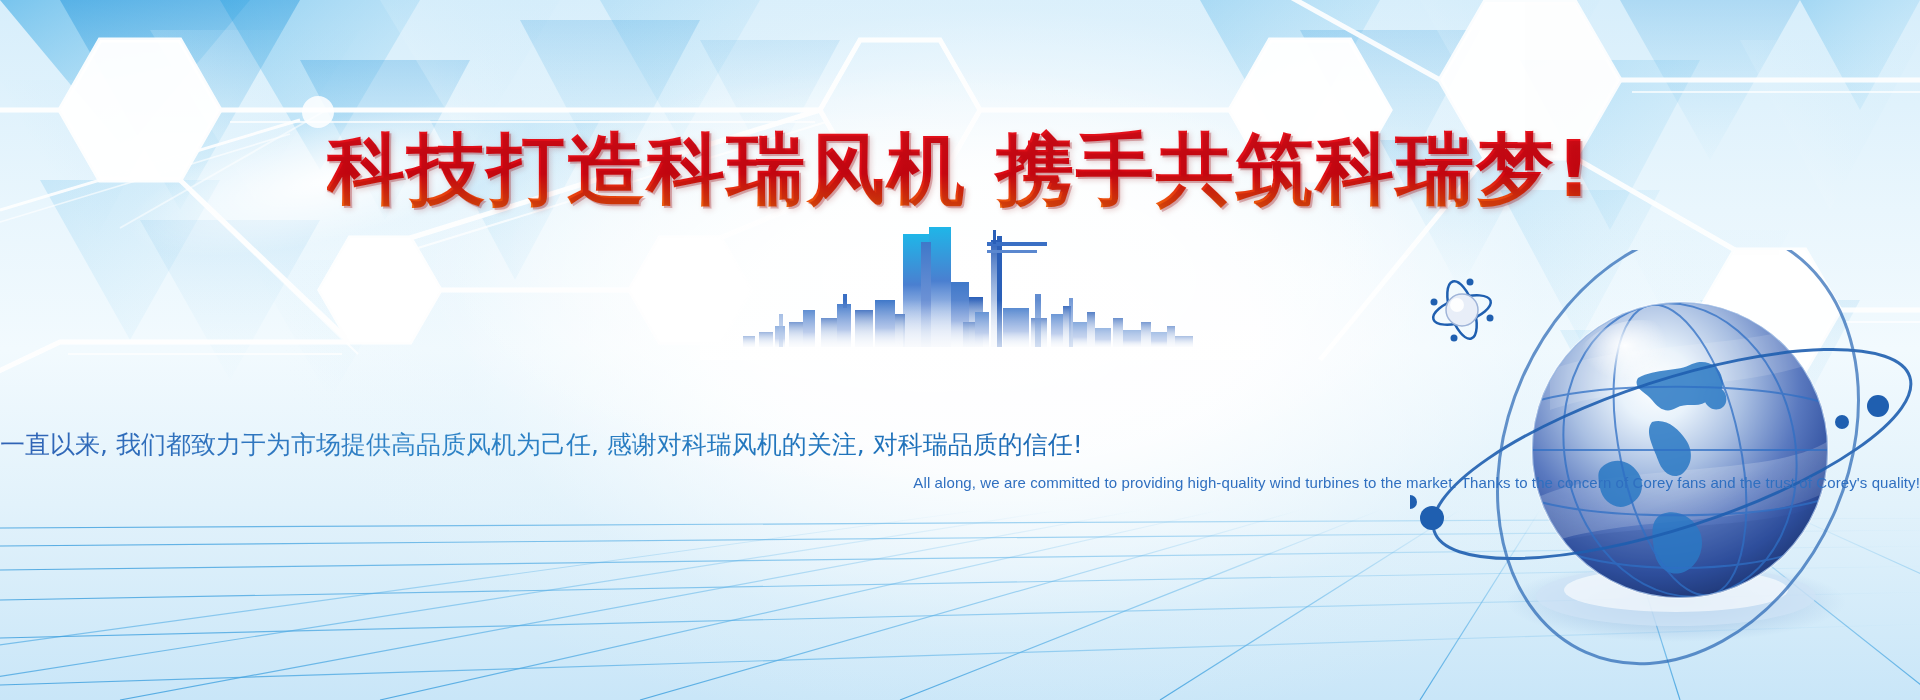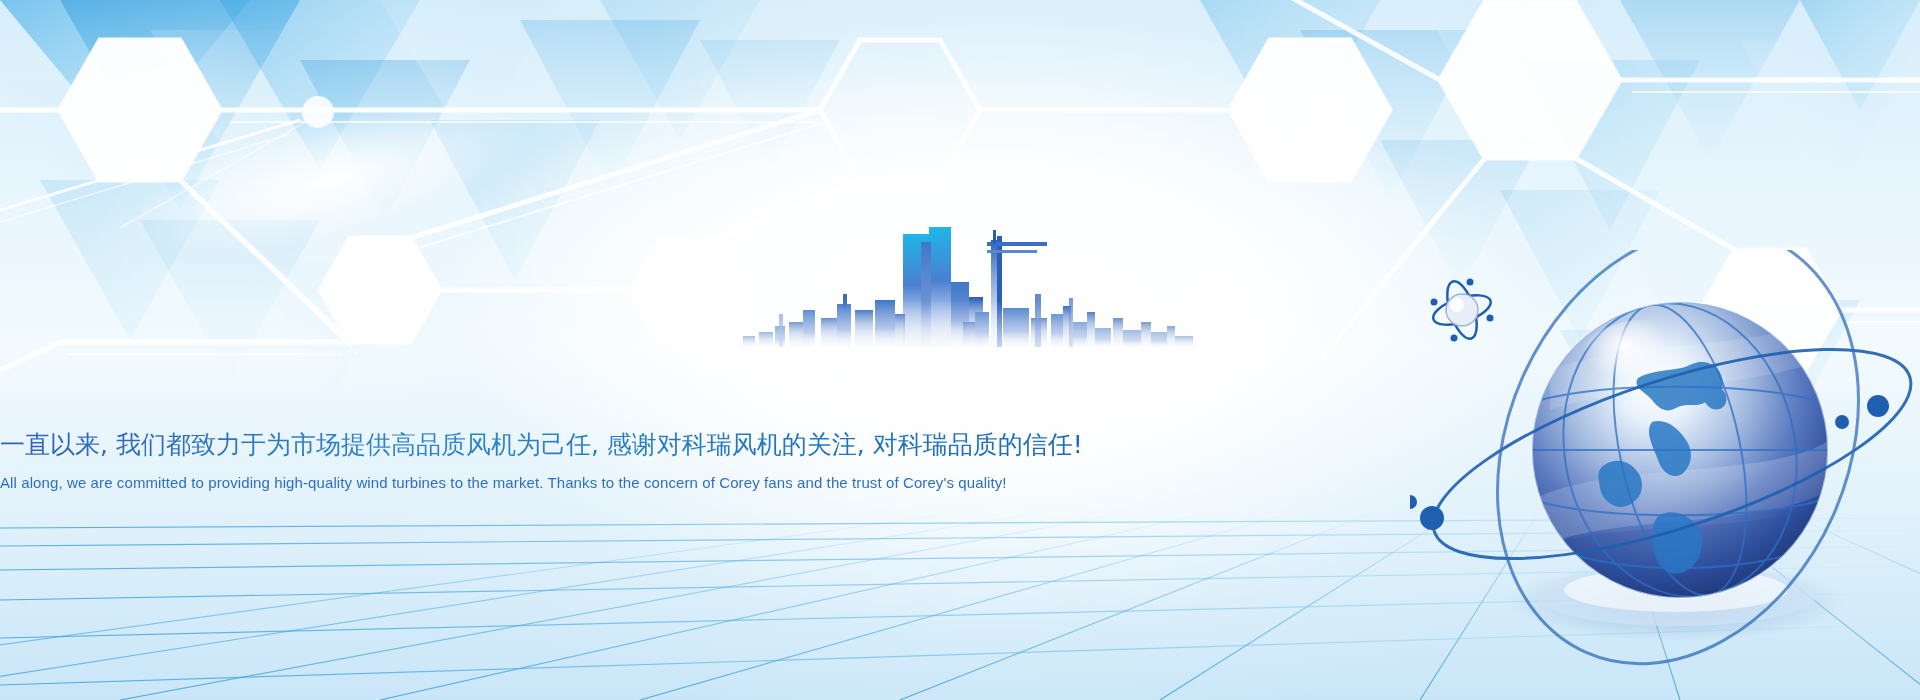--- a/index.html
+++ b/index.html
@@ -62,21 +62,21 @@
     line-height:1.2;
     white-space:nowrap;
     font-family:"DejaVu Sans","Liberation Sans",sans-serif;
     background:linear-gradient(90deg,#2f62b5 0%,#2f84c7 22%,#1f73bb 45%,#1d5fae 70%,#2b6fb8 100%);
     -webkit-background-clip:text;background-clip:text;
     -webkit-text-fill-color:transparent;color:transparent;
   }
 
   .sub-en{
     position:absolute;left:0;top:474px;width:1920px;
-    text-align:left;
+    text-align:right;
     font-size:15px;
     letter-spacing:.1px;
     color:#2f6fc0;
     white-space:nowrap;
     font-family:"Liberation Sans","DejaVu Sans",sans-serif;
   }
 
   
   .skyline{position:absolute;left:735px;top:222px;width:470px;height:125px;}
   .skyline-fade{
@@ -377,17 +377,20 @@
       <circle cx="0" cy="0" r="16" fill="#e8eef8" stroke="#9fb4d8" stroke-width="1.5"></circle>
       <circle cx="-5" cy="-5" r="7" fill="#ffffff" opacity=".9"></circle>
       <circle cx="-28" cy="-8" r="3.5" fill="#1f5fb0"></circle>
       <circle cx="28" cy="8" r="3.5" fill="#1f5fb0"></circle>
       <circle cx="-8" cy="28" r="3.5" fill="#1f5fb0"></circle>
       <circle cx="8" cy="-28" r="3.5" fill="#1f5fb0"></circle>
     </g>
   </svg>
 
   <div class="content">
+    <div class="headline">
+      <span class="grad">科技打造科瑞风机 携手共筑科瑞梦!</span>
+    </div>
     <div class="sub-cn">一直以来, 我们都致力于为市场提供高品质风机为己任, 感谢对科瑞风机的关注, 对科瑞品质的信任!</div>
     <div class="sub-en">All along, we are committed to providing high-quality wind turbines to the market. Thanks to the concern of Corey fans and the trust of Corey's quality!</div>
   </div>
 
 </div>
 
 </body></html>

